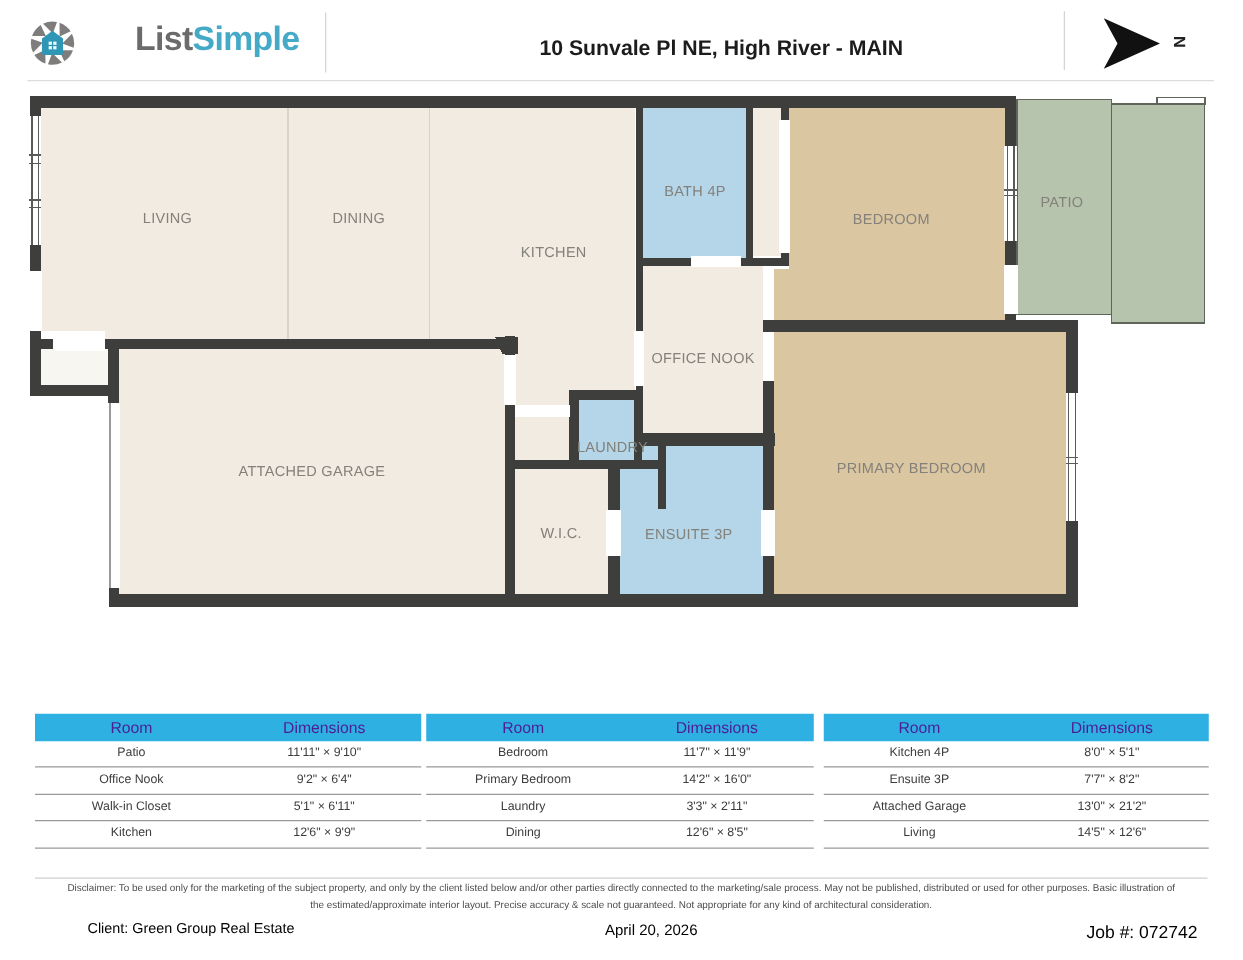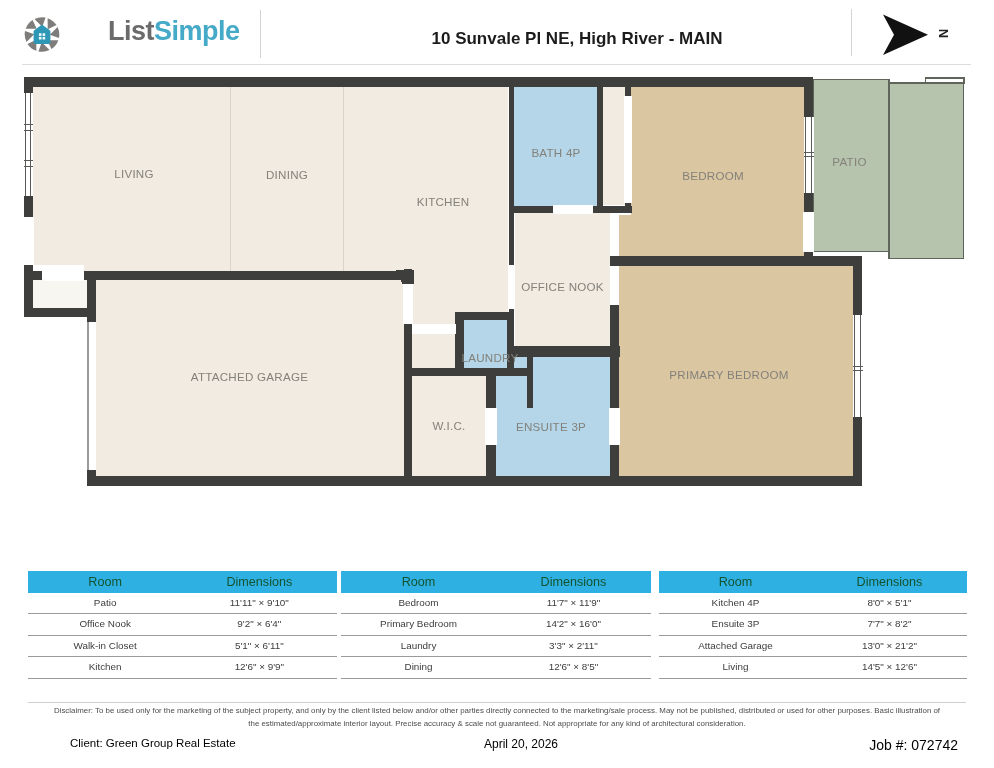--- a/index.html
+++ b/index.html
@@ -1,20 +1,20 @@
 <!DOCTYPE html>
 <html><head>
 <meta charset="utf-8">
 <style>
 html,body{margin:0;padding:0;background:#fff;}
 #page{position:relative;width:994px;height:768px;background:#fff;overflow:hidden;font-family:"Liberation Sans",sans-serif;}
 .abs{position:absolute;}
 .hdrtxt{font-weight:bold;color:#1c1c1c;}
 .tgroup{position:absolute;}
-.thead{height:22px;background:#2fb0e3;display:flex;color:#14532d;font-size:12.6px;align-items:center;}
+.thead{height:22px;background:#2fb0e3;display:flex;color:#4c1d95;font-size:12.6px;align-items:center;}
 .thead div{width:50%;text-align:center;line-height:22px;}
 .trow{height:20.6px;display:flex;font-size:9.9px;color:#3c3c3c;}
 .trow div{width:50%;text-align:center;line-height:20.6px;}
 .sep{border-top:1px solid #9a9a9a;}
 </style>
 </head>
 <body>
 <div id="page">
 
 <svg class="abs" style="left:24px;top:13px" width="36" height="42" viewBox="0 0 36 42">

